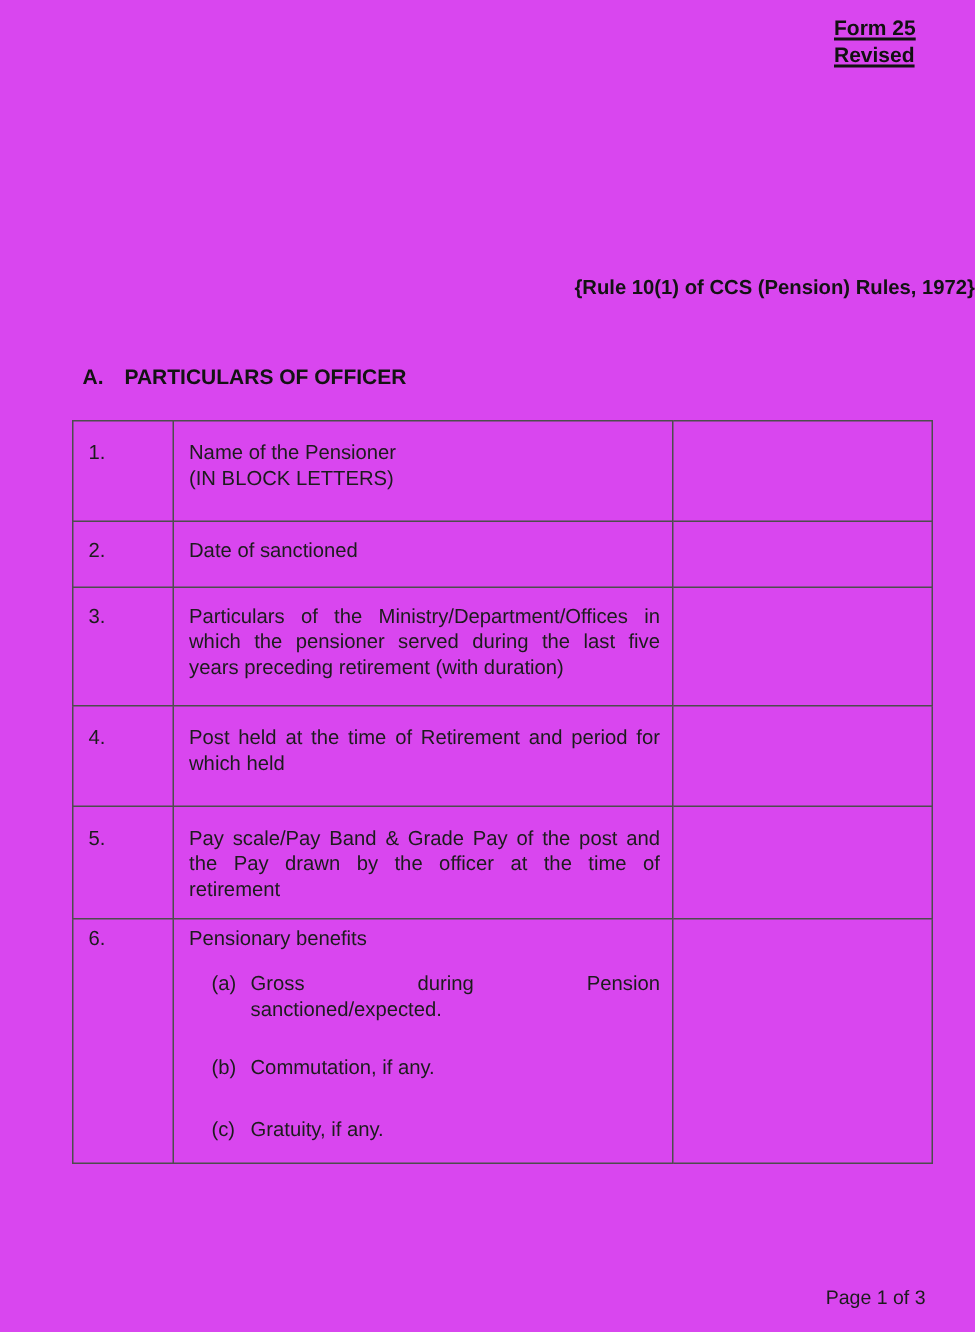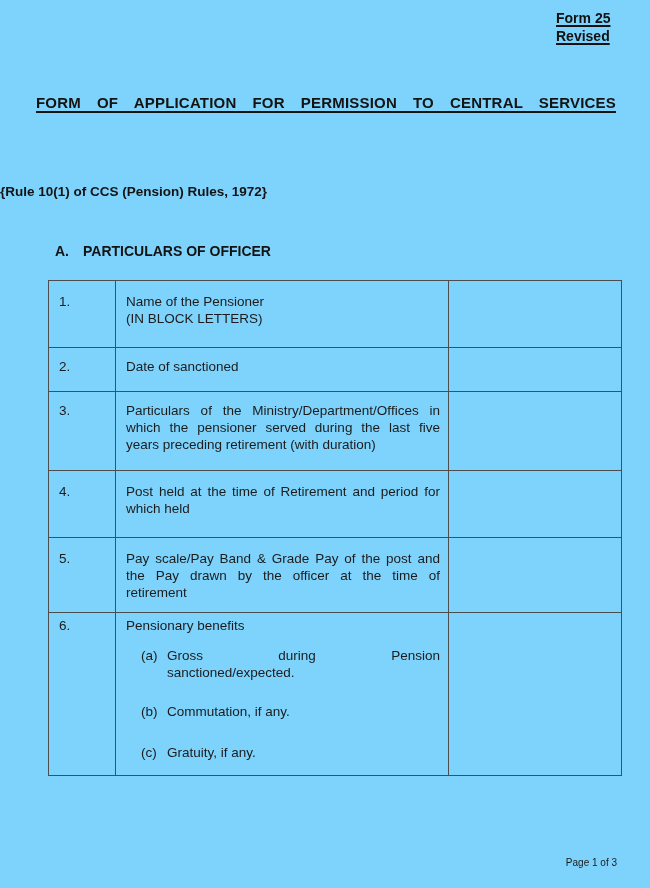--- a/index.html
+++ b/index.html
@@ -2,21 +2,21 @@
 <html><head>
 <meta charset="utf-8">
 <style>
   html,body{margin:0;padding:0;}
   body{
     width:650px;height:888px;
     background:#fcfcfc;
     font-family:"Liberation Sans","DejaVu Sans",sans-serif;
     color:#1a1a1a;
   }
-  .page{position:relative;width:650px;height:888px;overflow:hidden;background:#7dd3fc;}
+  .page{position:relative;width:650px;height:888px;overflow:hidden;background:#d946ef;}
 
   
   .form-no{
     position:absolute;left:556px;top:9px;
     font-weight:bold;font-size:14px;line-height:18px;color:#111;
   }
   .form-no div{
     text-decoration:underline;
     text-decoration-thickness:2px;
     text-underline-offset:2px;
@@ -31,21 +31,21 @@
   .title .tline{
     text-decoration:underline;
     text-decoration-thickness:2px;
     text-underline-offset:3px;
   }
   .jfull{text-align:justify;text-align-last:justify;}
 
   
   .subtitle{
     position:absolute;left:0;right:0;top:184px;
-    text-align:left;font-weight:bold;font-size:13.5px;color:#131313;
+    text-align:right;font-weight:bold;font-size:13.5px;color:#131313;
   }
 
   
   .section-heading{
     position:absolute;left:55px;top:243px;
     display:flex;gap:14px;
     font-weight:bold;font-size:14px;color:#131313;
   }
 
   
@@ -67,35 +67,34 @@
   .sub-item{display:flex;margin-left:15px;}
   .sub-label{flex:none;width:26px;}
   .sub-text{flex:1;}
   .item-a{margin-top:13px;}
   .item-b{margin-top:22px;}
   .item-c{margin-top:24px;}
 
   
   .footer{
     position:absolute;top:857px;right:33px;
-    font-size:10px;color:#1c1c1c;
+    font-size:13px;color:#1c1c1c;
   }
 </style>
 </head>
 <body>
 
 <div class="page">
 
   <div class="form-no">
     <div>Form 25</div>
     <div>Revised</div>
   </div>
 
   <div class="title">
-    <div class="tline jfull">FORM OF APPLICATION FOR PERMISSION TO CENTRAL SERVICES</div>
   </div>
 
   <div class="subtitle">{Rule 10(1) of CCS (Pension) Rules, 1972}</div>
 
   <div class="section-heading">
     <span>A.</span>
     <span>PARTICULARS OF OFFICER</span>
   </div>
 
   <table class="ptable">

